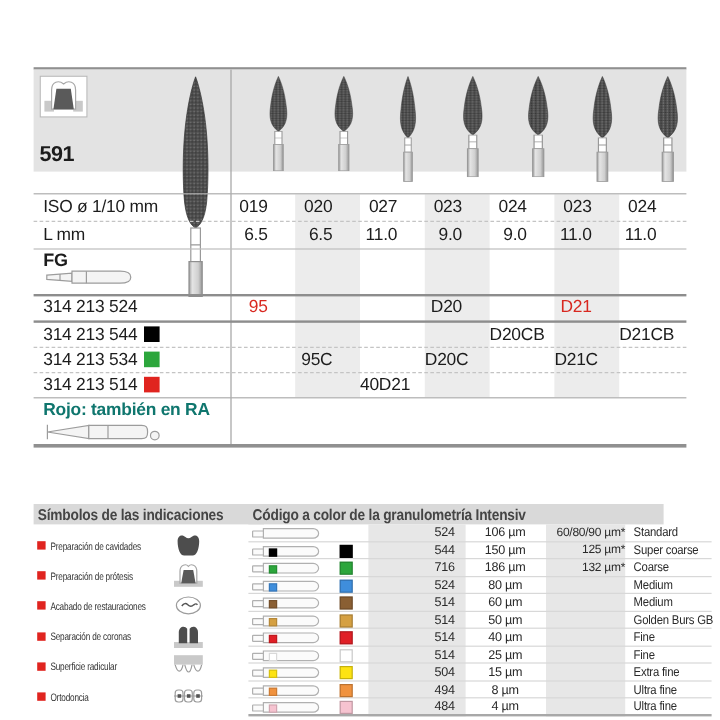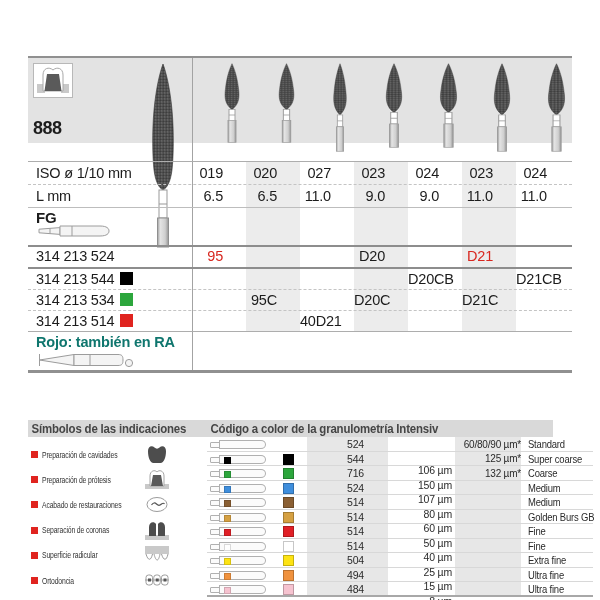--- a/index.html
+++ b/index.html
@@ -40,22 +40,22 @@
   .gran{position:absolute;left:207px;top:437px;width:386px;height:160px;}
   .gran-stripe{position:absolute;top:0;height:160px;background:#e7e7e7;}
   .gran-row{position:relative;height:14.54px;border-bottom:1px solid #d8d8d8;box-sizing:border-box;}
   .gran-row:last-child{border-bottom:2px solid #a8a8a8;}
   .g-bur{position:absolute;left:3px;top:3px;width:56px;height:9px;}
   .g-tip{position:absolute;left:0;top:2px;width:11px;height:4px;border:1px solid #b0b0b0;background:#fbfbfb;border-radius:1px;}
   .g-body{position:absolute;left:9px;top:0;width:45px;height:7px;border:1px solid #b0b0b0;background:#fbfbfb;
           border-radius:0 5px 5px 0 / 0 50% 50% 0;}
   .g-band{position:absolute;left:14px;top:2px;width:5px;height:5px;border:0.5px solid rgba(0,0,0,0.15);}
   .g-sq{position:absolute;left:76px;top:2px;width:11px;height:11px;border:1px solid rgba(0,0,0,0.22);box-sizing:border-box;}
-  .g-code{position:absolute;left:100px;width:72px;text-align:left;font-size:10.5px;top:1px;color:#2a2a2a;padding-left:40px;}
-  .g-grain{position:absolute;left:183px;width:62px;text-align:right;font-size:10.5px;top:1px;color:#2a2a2a;margin-top:26px;}
+  .g-code{position:absolute;left:100px;width:72px;text-align:right;font-size:10.5px;top:1px;color:#2a2a2a;}
+  .g-grain{position:absolute;left:183px;width:62px;text-align:center;font-size:10.5px;top:1px;color:#2a2a2a;}
   .g-alt{position:absolute;left:249px;width:65px;text-align:right;font-size:10px;top:1.5px;color:#2a2a2a;}
   .g-name{position:absolute;left:321px;width:72px;text-align:left;font-size:10.5px;top:1px;color:#2a2a2a;white-space:nowrap;
           transform:scaleX(0.9);transform-origin:left center;}
 </style>
 </head>
 <body>
 
 <div class="page">
 
   <svg width="0" height="0" style="position:absolute">
@@ -88,21 +88,21 @@
   <div class="stripe" style="left:462px;"></div>
 
   <div class="tooth-box">
     <svg width="38" height="33" viewBox="0 0 38 33">
       <rect x="3" y="20" width="8" height="9" fill="#c9c9c9"></rect>
       <rect x="27" y="20" width="8" height="9" fill="#c9c9c9"></rect>
       <path d="M9 27 L9 11 C9 4 15 2.5 19 6 C23 2.5 29 4 29 11 L29 27 Z" fill="#fff" stroke="#a8a8a8" stroke-width="1"></path>
       <path d="M13 10 L25 10 L27.5 27 L10.5 27 Z" fill="#5a5a5a"></path>
     </svg>
   </div>
-  <div class="family">888</div>
+  <div class="family">591</div>
 
   <svg class="abs" style="left:146px;top:62px;" width="34" height="186" viewBox="0 0 34 186">
     <path d="M17 2 C20 10 24 26 26 48 C28 70 27.5 95 26 108 C24.5 120 21 126 17 128 C13 126 9.5 120 8 108 C6.5 95 6 70 8 48 C10 26 14 10 17 2 Z" fill="url(#grit)" stroke="#333" stroke-width="0.6"></path>
     <rect x="13" y="128" width="8" height="28" fill="#fff" stroke="#999"></rect>
     <line x1="13" y1="142" x2="21" y2="142" stroke="#999"></line>
     <rect x="11.5" y="156" width="11" height="29" fill="url(#shankg)" stroke="#8f8f8f"></rect>
   </svg>
 
   <svg class="bur-sm" style="left:222px;width:20px;height:80px" viewBox="0 0 20 120" preserveAspectRatio="none">
       <use href="#bur-flame"></use>
@@ -321,21 +321,21 @@
       <div class="g-name">Super coarse</div>
     </div>
     <div class="gran-row">
       <div class="g-bur">
           <div class="g-tip"></div>
           <div class="g-body"></div>
           <div class="g-band" style="background-color: rgb(44, 166, 60);"></div>
         </div>
       <div class="g-sq" style="background-color: rgb(44, 166, 60);"></div>
       <div class="g-code">716</div>
-      <div class="g-grain">107 µm</div>
+      <div class="g-grain">186 µm</div>
       <div class="g-alt">132 µm*</div>
       <div class="g-name">Coarse</div>
     </div>
     <div class="gran-row">
       <div class="g-bur">
           <div class="g-tip"></div>
           <div class="g-body"></div>
           <div class="g-band" style="background-color: rgb(63, 142, 220);"></div>
         </div>
       <div class="g-sq" style="background-color: rgb(63, 142, 220);"></div>

